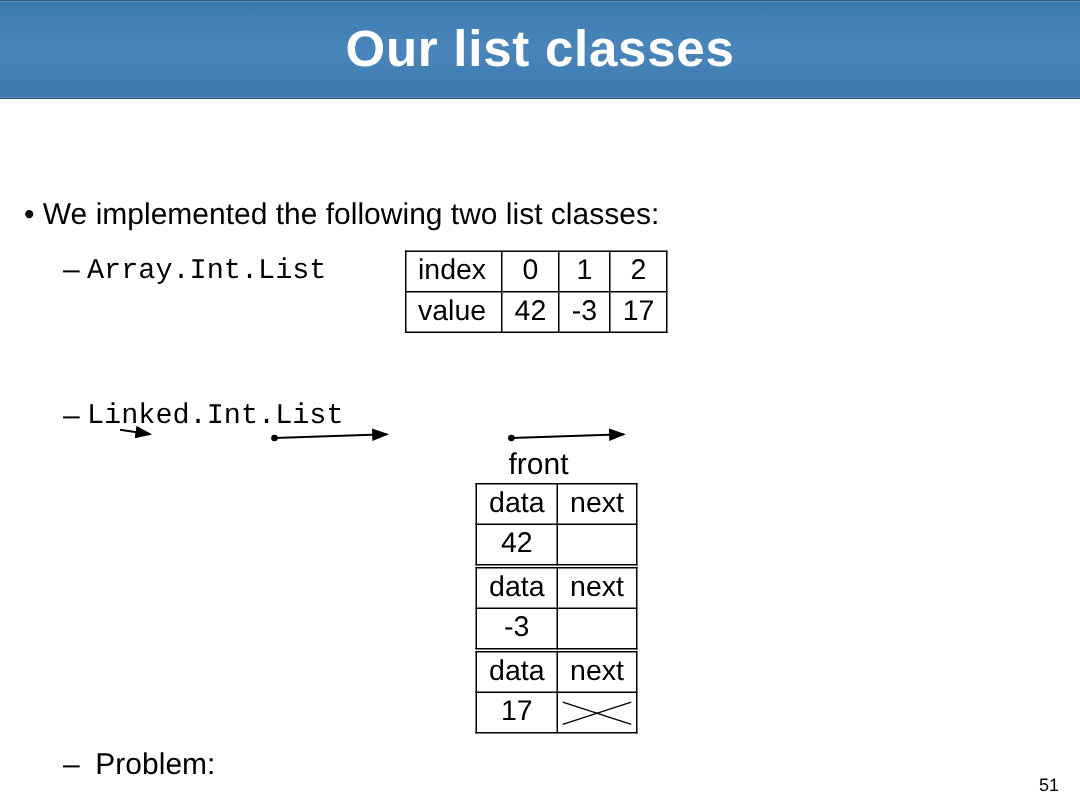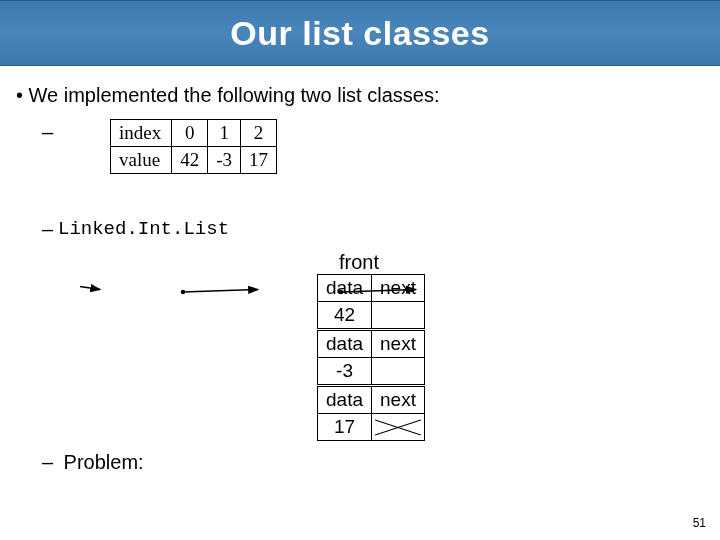--- a/index.html
+++ b/index.html
@@ -6,36 +6,36 @@
   html, body { width: 720px; height: 540px; background: #fff; font-family: "Segoe UI", Arial, sans-serif; color: #000; }
   .slide { width: 720px; height: 540px; position: relative; }
   .title-band {
     width: 100%; height: 66px;
     background: linear-gradient(#3b7ab0, #4a86ba 50%, #3a78ae);
     border-top: 1px solid #285a84;
     border-bottom: 1px solid #285a84;
     display: flex; align-items: center; justify-content: center;
   }
   .title-band h1 { color: #fff; font-size: 34px; font-weight: 700; letter-spacing: 0.5px; }
-  .body { padding: 18px 16px 0 16px; font-size: 20px; }
+  .body { padding: 18px 16px 0 16px; font-size: 20px; margin-top: 48px; }
   ul.top { list-style: none; }
   ul.top > li::before { content: "• "; }
   ul.sub { list-style: none; margin-top: 14px; }
   ul.sub > li { margin: 10px 0 44px 26px; display: flex; align-items: flex-start; }
   ul.sub > li.linked { margin-bottom: 36px; }
   ul.sub > li.problem-li { margin-bottom: 6px; display: block; }
   ul.sub > li .dash { display:inline-block; width: 16px; }
   ul.sub > li .code { font-family: "Courier New", monospace; font-size: 19px; }
   ul.subsub { list-style: none; margin-left: 44px; }
   ul.subsub > li::before { content: "• "; }
   ul.subsub > li { font-size: 18px; }
 
   
   table.arr { border-collapse: collapse; margin-left: 52px; margin-top: -2px; }
-  table.arr td { border: 1px solid #000; padding: 2px 8px; font-size: 19px; text-align: center; background: #fff; font-family: Liberation Serif, serif; }
+  table.arr td { border: 1px solid #000; padding: 2px 8px; font-size: 19px; text-align: center; background: #fff; }
   table.arr td.row-h { text-align: left; padding-right: 10px; }
 
   
   .ll-row { display: flex; align-items: center; margin-left: -4px; flex-direction: column; }
   .front-label { font-size: 20px; margin-right: 24px; }
   .node-wrap { display: flex; align-items: center; justify-content: center; }
   table.node { border-collapse: collapse; }
   table.node td { border: 1px solid #000; font-size: 19px; text-align: center; padding: 2px 8px; background: #fff; }
   table.node td.h { font-weight: 400; }
   table.node td.next-cell { position: relative; width: 46px; }
@@ -59,20 +59,21 @@
 
   <div class="body">
     <ul class="top">
       <li>We implemented the following two list classes:</li>
     </ul>
 
     <ul class="sub">
 
       <li>
         <span class="dash">–</span>
+        <span class="code">Array.Int.List</span>
         <table class="arr">
           <tbody>
               <tr>
             <td class="row-h">index</td>
             <td>0</td>
             <td>1</td>
             <td>2</td>
           </tr>
           <tr>
             <td class="row-h">value</td>

